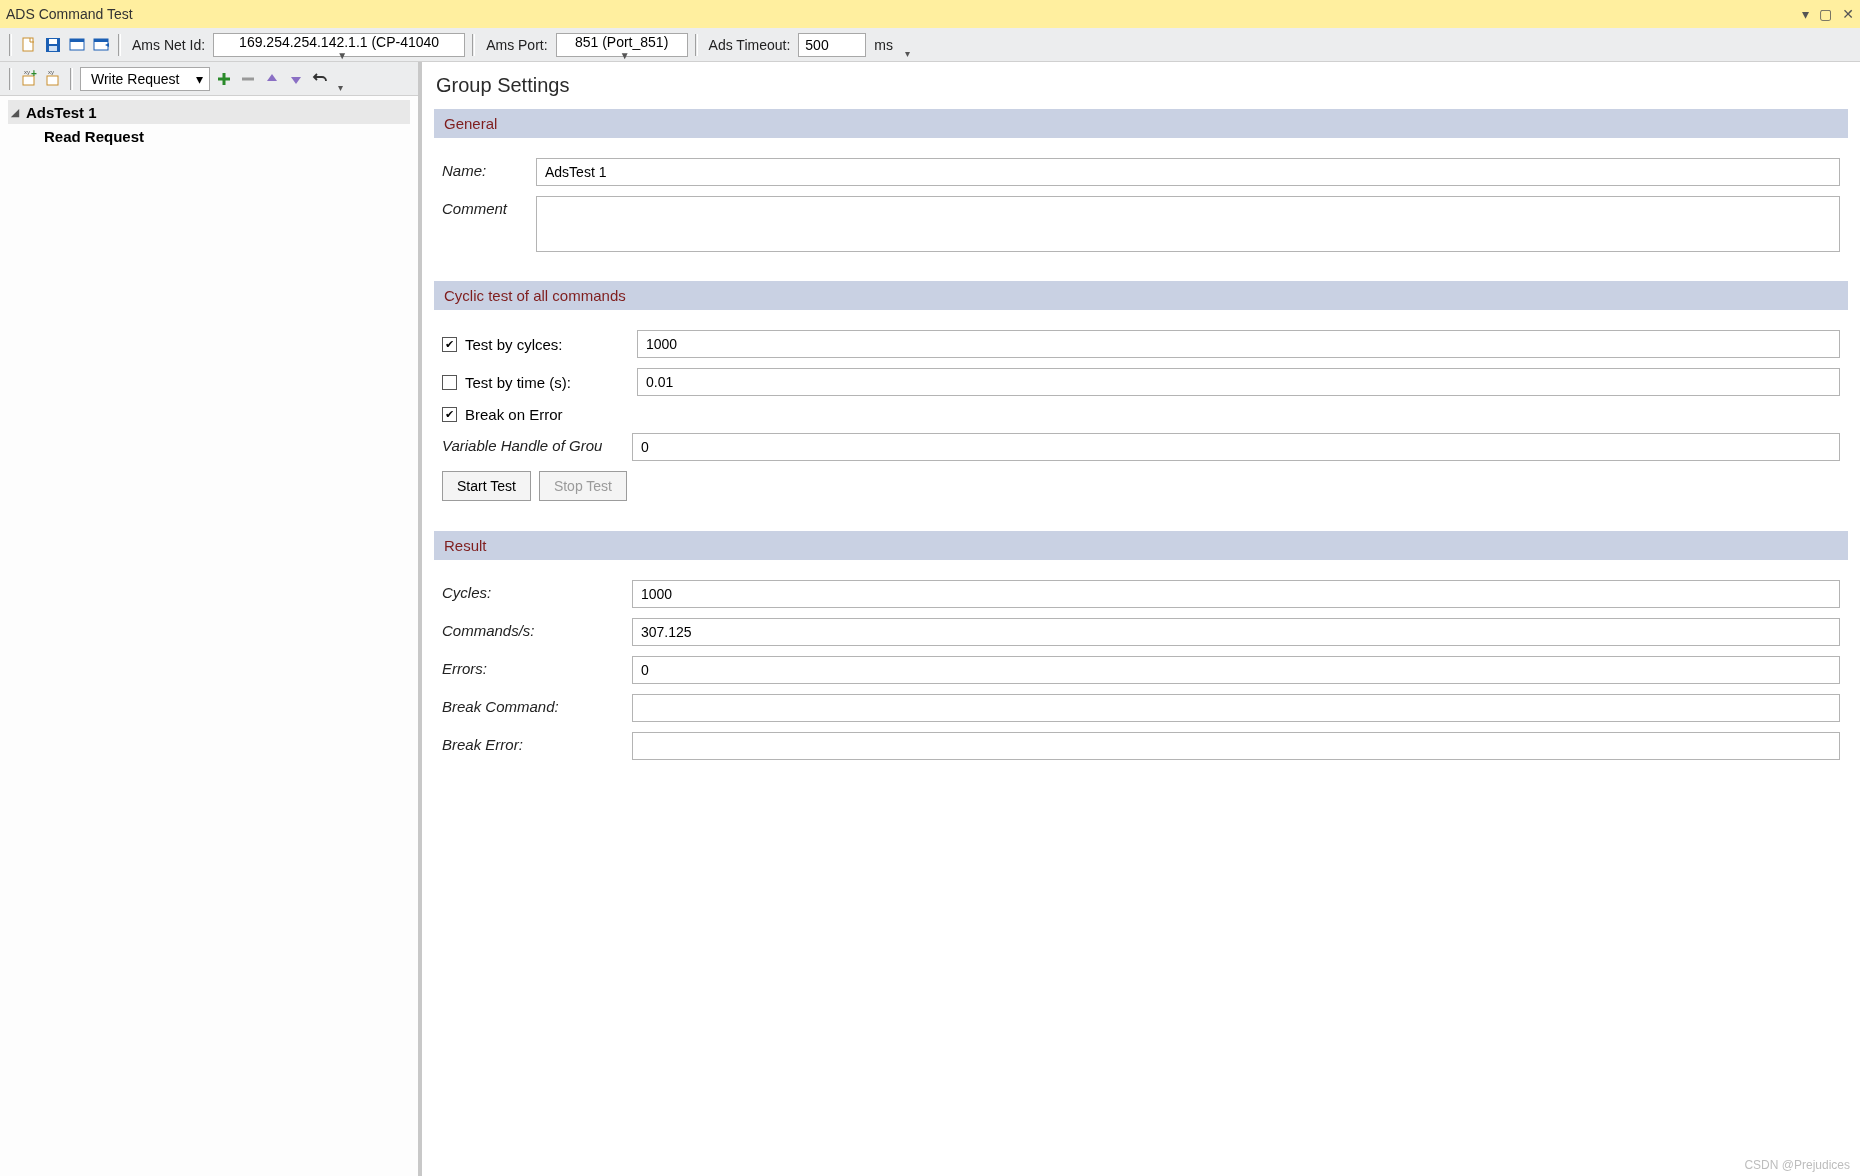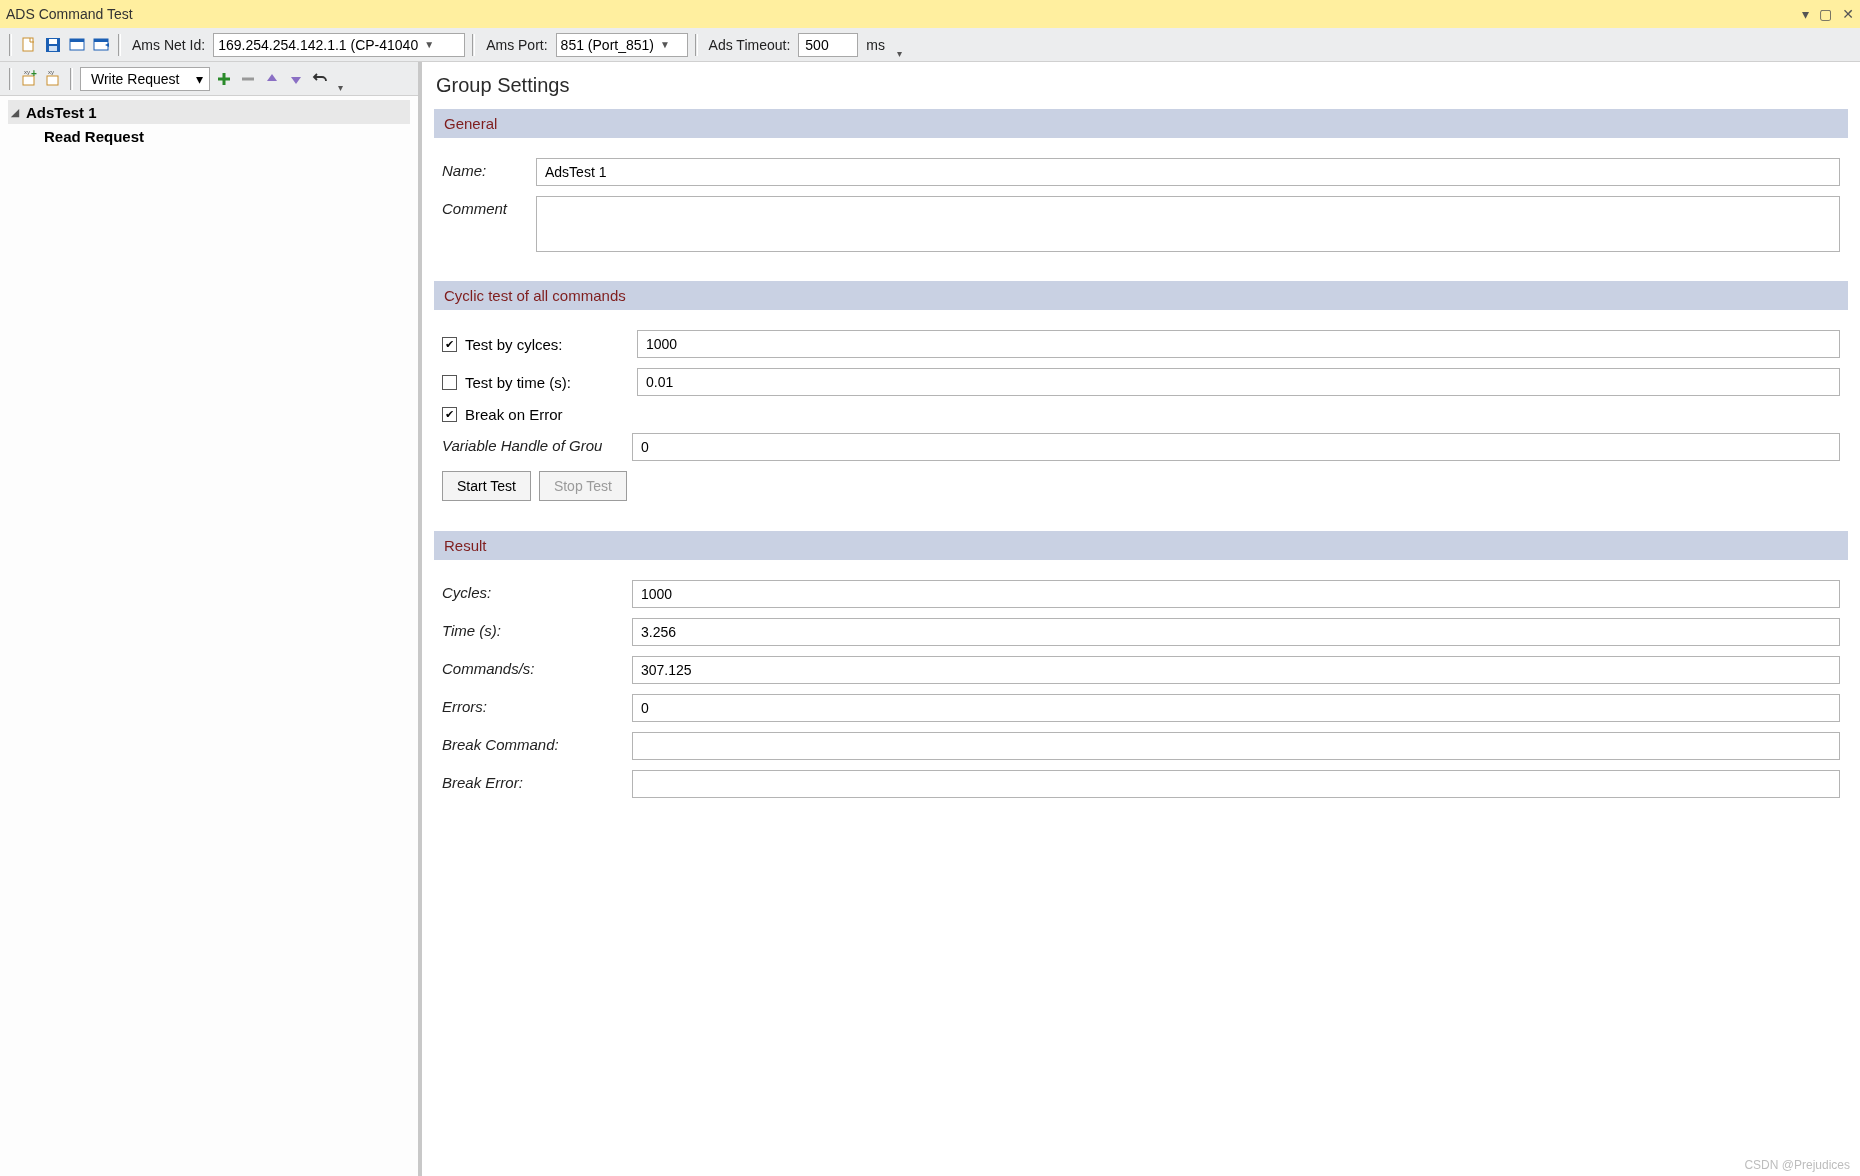--- a/index.html
+++ b/index.html
@@ -33,20 +33,21 @@
   gap: 4px;
   border-bottom: 1px solid #d0d0d0;
 }
 .vbar { width: 3px; height: 22px; border-left: 1px solid #a0a0a0; border-right: 1px solid #fff; margin: 0 3px; }
 .tb-icon { width: 20px; height: 20px; display: flex; align-items: center; justify-content: center; cursor: pointer; }
 .tb-label { font-size: 14px; color: #222; padding: 0 4px; white-space: nowrap; }
 .combo {
   background: #fff; border: 1px solid #a8a8a8; height: 24px;
   display: flex; align-items: center; padding: 0 4px; font-size: 14px;
   cursor: pointer;
+  flex-direction: column;
 }
 .combo .caret { margin-left: 6px; color: #555; font-size: 10px; }
 .txtfield {
   background: #fff; border: 1px solid #a8a8a8; height: 24px;
   padding: 0 6px; font-size: 14px;
 }
 .overflow-caret { color: #555; font-size: 10px; padding: 0 4px; cursor: pointer; align-self: flex-end; margin-bottom: 2px; }
 
 .body-row { display: flex; height: calc(100% - 62px); }
 .left-pane {
@@ -225,21 +226,21 @@
 
   <span class="tb-label">Ams Port:</span>
   <div class="combo" style="width:132px">
     <span>851 (Port_851)</span>
     <span class="caret">▼</span>
   </div>
 
   <div class="vbar"></div>
 
   <span class="tb-label">Ads Timeout:</span>
-  <input class="txtfield" style="width: 60px;" value="500">
+  <input class="txtfield" style="width: 68px;" value="500">
   <span class="tb-label">ms</span>
 
   <span class="overflow-caret">▾</span>
 </div>
 
 <div class="body-row">
 
   <div class="left-pane">
     <div class="toolbar2">
       <div class="vbar"></div>
@@ -346,24 +347,20 @@
       </div>
     </div>
 
     <div class="section-header">Result</div>
     <div class="section-body">
       <div class="form-row">
         <div class="label">Cycles:</div>
         <div class="field"><input type="text" readonly="" value="1000" style=""></div>
       </div>
       <div class="form-row">
-        <div class="label">Time (s):</div>
-        <div class="field"><input type="text" readonly="" value="3.256" style=""></div>
-      </div>
-      <div class="form-row">
         <div class="label">Commands/s:</div>
         <div class="field"><input type="text" readonly="" value="307.125" style=""></div>
       </div>
       <div class="form-row">
         <div class="label">Errors:</div>
         <div class="field"><input type="text" readonly="" value="0" style=""></div>
       </div>
       <div class="form-row">
         <div class="label">Break Command:</div>
         <div class="field"><input type="text" readonly="" value="" style=""></div>

